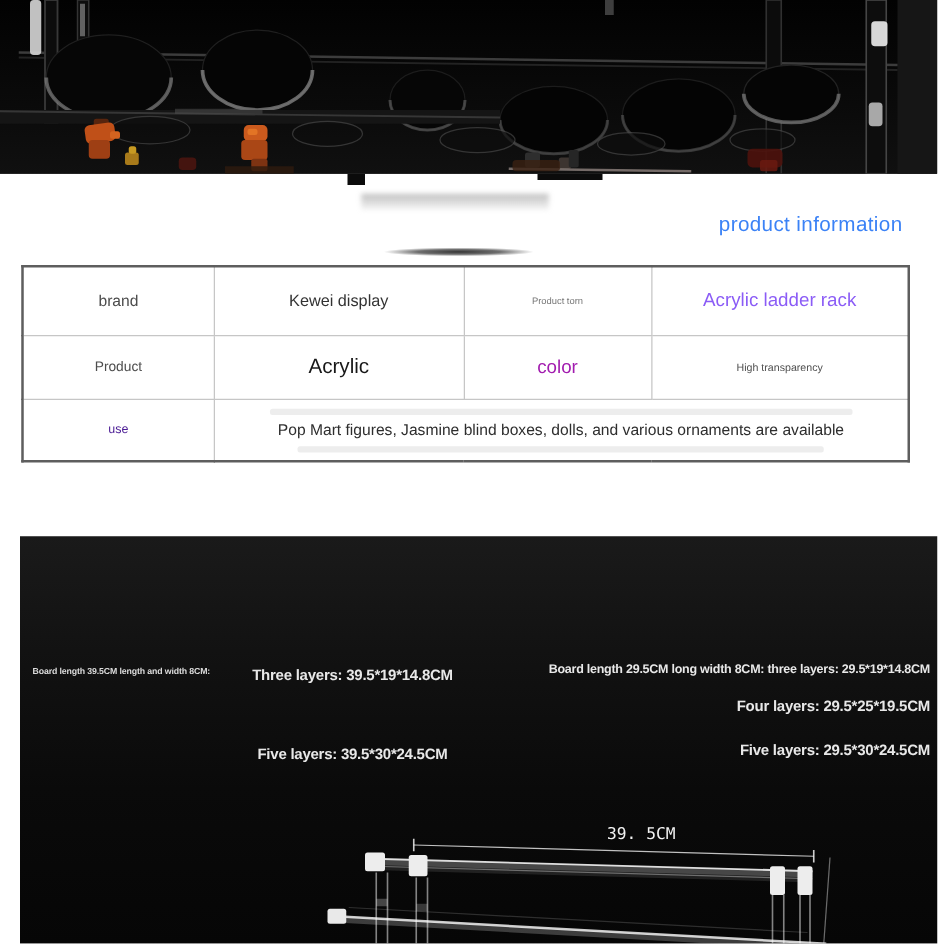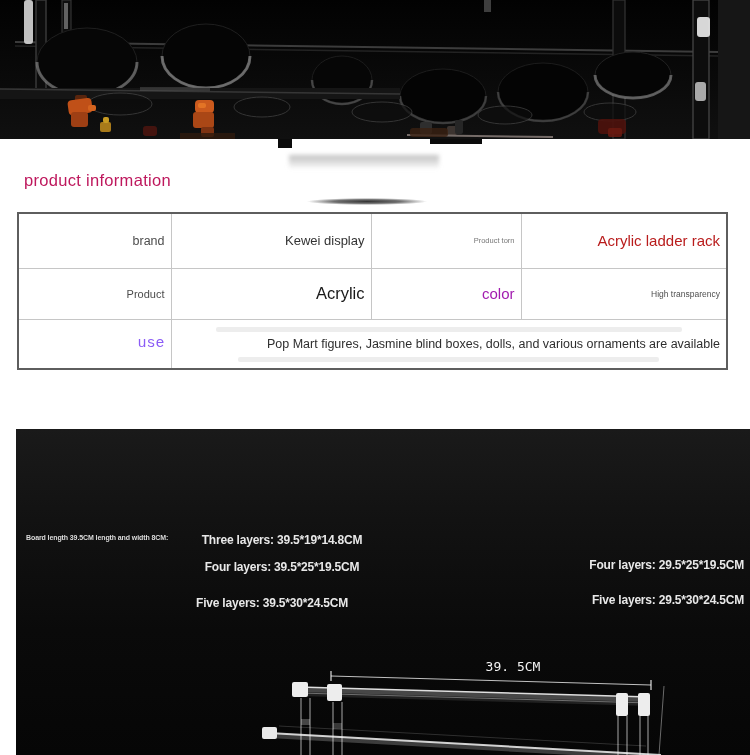--- a/index.html
+++ b/index.html
@@ -9,57 +9,57 @@
   
   .photo{position:absolute;left:0;top:0;width:750px;height:139px;background:#000;}
   .edge-bit{position:absolute;background:#0b0b0b;}
   .edge-bit.b1{left:278px;top:139px;width:14px;height:9px;}
   .edge-bit.b2{left:430px;top:139px;width:52px;height:5px;}
 
   
   .smudge{position:absolute;left:289px;top:155px;width:150px;height:13px;
           background:linear-gradient(to bottom,rgba(140,140,140,.55),rgba(200,200,200,.15));
           filter:blur(2px);}
-  .title{position:absolute;left:0;top:171px;width:722px;text-align:left;
-         font-size:16.5px;letter-spacing:.3px;color:#be185d;margin-left:24px;}
+  .title{position:absolute;left:0;top:171px;width:722px;text-align:right;
+         font-size:16.5px;letter-spacing:.3px;color:#3b82f6;}
   .title-underline{position:absolute;left:307px;top:198px;width:120px;height:7px;
          background:radial-gradient(ellipse closest-side,#353535 0%,rgba(75,75,75,.8) 55%,rgba(120,120,120,0) 100%);}
 
   
   .info-table{position:absolute;left:17px;top:212px;width:709px;border-collapse:collapse;
               table-layout:fixed;border:2px solid #5e5e5e;}
-  .info-table td{border:1px solid #c6c6c6;text-align:right;vertical-align:middle;
+  .info-table td{border:1px solid #c6c6c6;text-align:center;vertical-align:middle;
                  padding:0 6px;position:relative;overflow:hidden;}
   .c-brand-l{font-size:12.5px;color:#4c4c4c;}
   .c-brand-v{font-size:13px;color:#333333;}
   .c-pname-l{font-size:7.5px;color:#777777;}
-  .c-pname-v{font-size:15px;color:#b91c1c;}
+  .c-pname-v{font-size:15px;color:#8b5cf6;}
   .c-mat-l{font-size:11px;color:#4c4c4c;}
   .c-mat-v{font-size:16.5px;color:#181818;padding-top:6px;}
   .c-color-l{font-size:15px;color:#a21caf;}
   .c-color-v{font-size:8.5px;color:#4f4f4f;padding-bottom:8px;}
   .c-ill-l{font-size:11px;color:#4f4f4f;}
   .c-ill-v{font-size:10px;color:#3d3d3d;}
-  .c-use-l{font-size:15px;color:#8b5cf6;font-family:Liberation Mono, monospace;}
+  .c-use-l{font-size:10px;color:#4c1d95;}
   .c-use-v{font-size:12.5px;color:#2e2e2e;}
   .ghost{position:absolute;background:#dfdfdf;height:5px;border-radius:2px;opacity:.55;}
   .ghost.g1{left:18%;top:5px;width:64%;}
   .ghost.g2{left:8%;top:7px;width:84%;}
   .ghost.g3{left:12%;bottom:6px;width:76%;}
 
   
   .specs{position:absolute;left:16px;top:429px;width:750px;height:326px;
          background:linear-gradient(180deg,#1a1a1a 0%,#121212 28%,#0a0a0a 62%,#060606 100%);
          color:#e8e8e8;}
   .specs .txt{position:absolute;font-weight:bold;white-space:nowrap;}
   .sz-left-header{left:10px;top:104px;width:154px;font-size:7px;letter-spacing:-.1px;
                   color:#dcdcdc;white-space:normal !important;line-height:9px;}
   .sz-left-l1{left:180px;top:104px;width:172px;text-align:center;font-size:12px;letter-spacing:-.2px;}
   .sz-left-l2{left:180px;top:131px;width:172px;text-align:center;font-size:12px;letter-spacing:-.2px;}
-  .sz-left-l3{left:180px;top:167px;width:172px;font-size:12px;letter-spacing:-.2px;}
+  .sz-left-l3{left:180px;top:167px;width:172px;text-align:center;font-size:12px;letter-spacing:-.2px;}
   .sz-right-header{right:22px;top:101px;font-size:10px;letter-spacing:-.2px;}
   .sz-right-l1{right:22px;top:129px;font-size:12px;letter-spacing:-.2px;}
   .sz-right-l2{right:22px;top:164px;font-size:12px;letter-spacing:-.2px;}
 
   .diagram{position:absolute;left:230px;top:218px;}
   .dim-label{font-family:"DejaVu Sans Mono",monospace;font-size:13px;fill:#f2f2f2;}
 </style>
 </head>
 <body>
 
@@ -181,22 +181,22 @@
         <i class="ghost g3"></i>
         <span>Pop Mart figures, Jasmine blind boxes, dolls, and various ornaments are available</span>
       </td>
     </tr>
   </tbody>
     </table>
 
   <div class="specs">
     <div class="txt sz-left-header">Board length 39.5CM length and width 8CM:</div>
     <div class="txt sz-left-l1">Three layers: 39.5*19*14.8CM</div>
-    <div class="txt sz-left-l2">Four layers: 39.5*25*19.5CM</div>
     <div class="txt sz-left-l3">Five layers: 39.5*30*24.5CM</div>
+    <div class="txt sz-right-header">Board length 29.5CM long width 8CM: three layers: 29.5*19*14.8CM</div>
     <div class="txt sz-right-l1">Four layers: 29.5*25*19.5CM</div>
     <div class="txt sz-right-l2">Five layers: 29.5*30*24.5CM</div>
 
     <svg class="diagram" width="430" height="108" viewBox="0 0 430 108">
       <text class="dim-label" x="267" y="24" text-anchor="middle">39. 5CM</text>
 
       <g>
         <line x1="85" y1="29" x2="405" y2="38" stroke="rgba(255,255,255,0.75)" stroke-width="1"></line>
         <line x1="85" y1="24" x2="85" y2="34" stroke="rgba(255,255,255,0.8)" stroke-width="1.3"></line>
         <line x1="405" y1="33" x2="405" y2="43" stroke="rgba(255,255,255,0.8)" stroke-width="1.3"></line>

